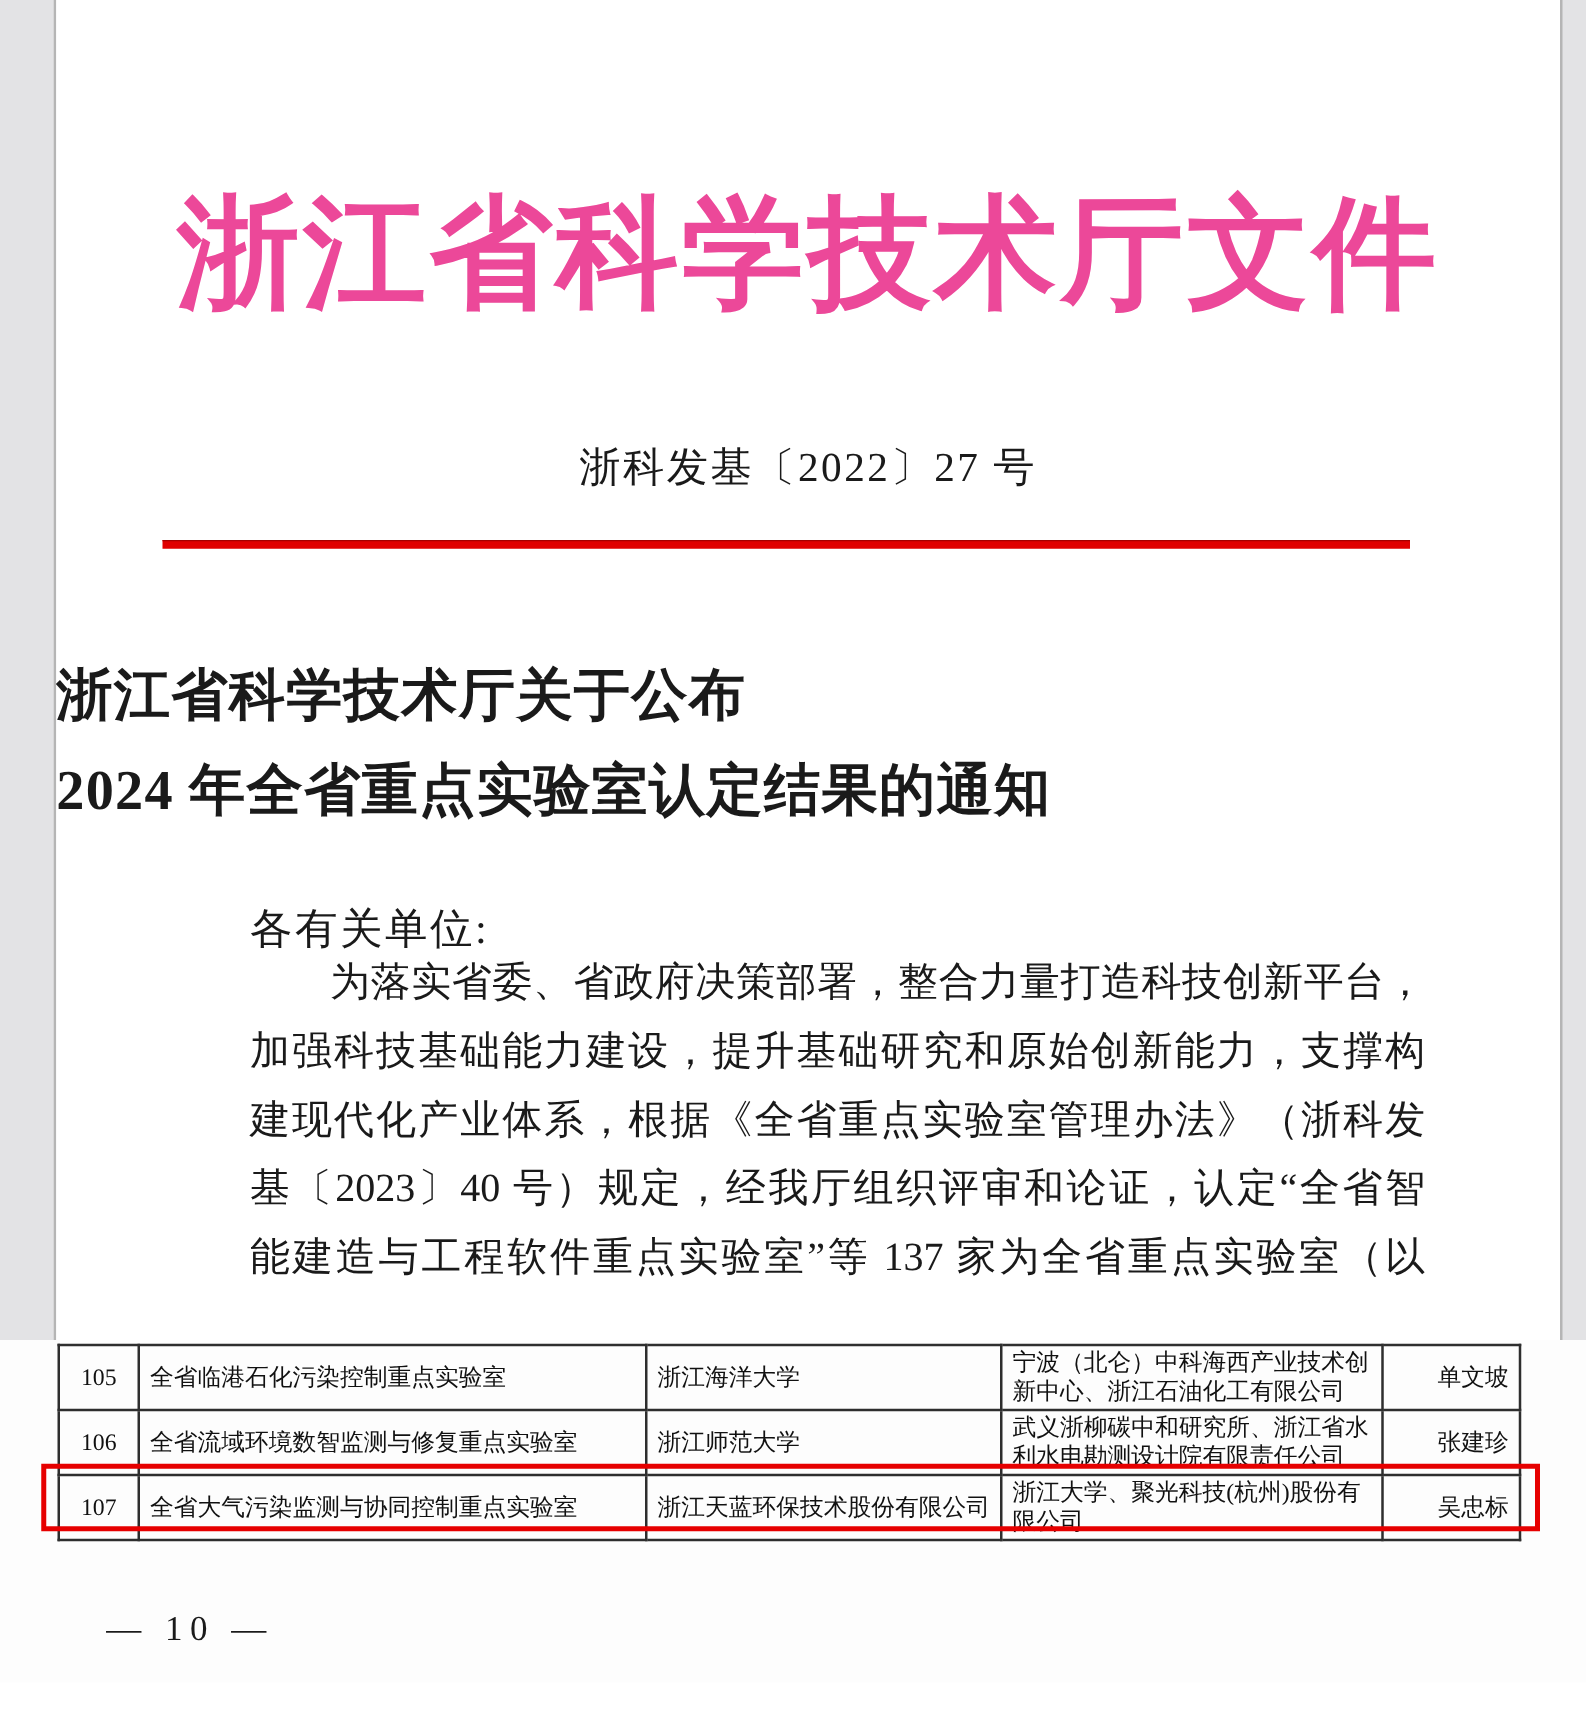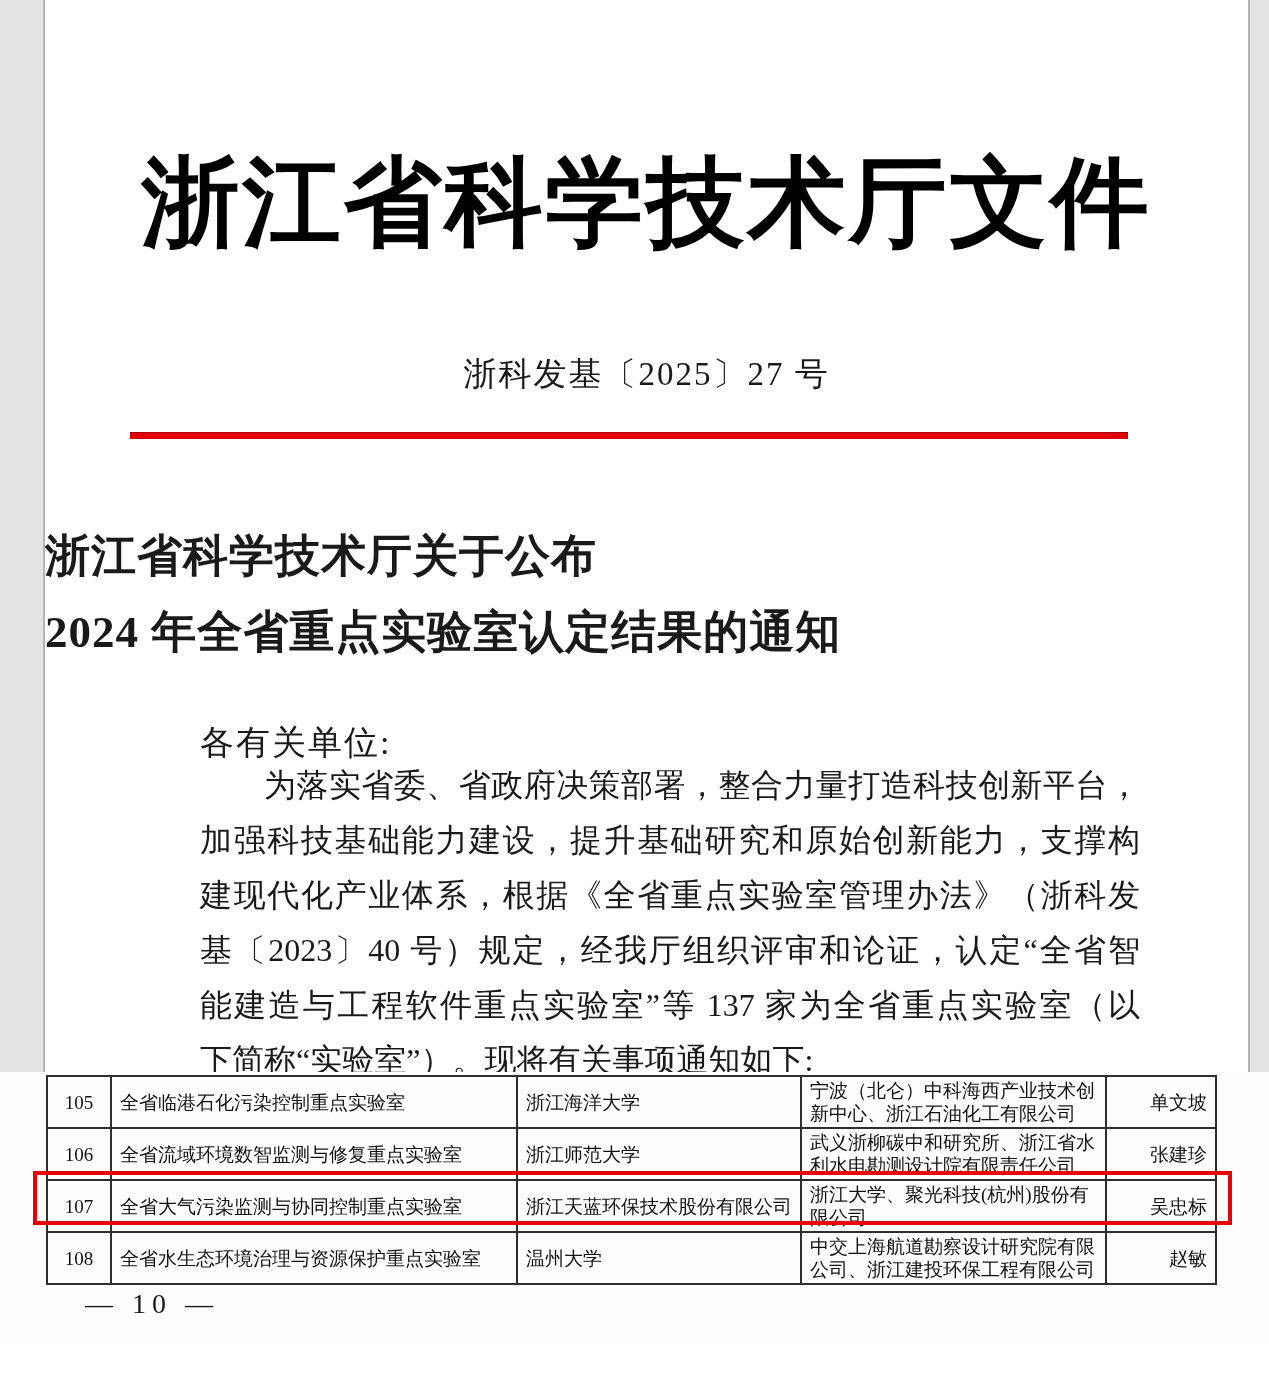--- a/index.html
+++ b/index.html
@@ -31,21 +31,21 @@
     background: #ffffff;
   }
   .header-title {
     position: absolute;
     left: 0; top: 138px;
     width: 100%;
     text-align: center;
     font-size: 98px;
     font-weight: bold;
     letter-spacing: 3px;
-    color: #000000;
+    color: #ec4899;
     white-space: nowrap;
   }
   .doc-number {
     position: absolute;
     left: 0; top: 352px;
     width: 100%;
     text-align: center;
     font-size: 33px;
     letter-spacing: 2px;
   }
@@ -141,38 +141,37 @@
 
 <div class="canvas">
 
   <div class="strip left"></div>
   <div class="strip right"></div>
 
   <div class="doc-page">
 
     <div class="header-title">浙江省科学技术厅文件</div>
 
-    <div class="doc-number">浙科发基〔2025〕27 号</div>
+    <div class="doc-number">浙科发基〔2022〕27 号</div>
 
     <div class="red-rule"></div>
 
     <div class="notice-title">
       <div>浙江省科学技术厅关于公布</div>
       <div>2024 年全省重点实验室认定结果的通知</div>
     </div>
 
     <div class="salutation">各有关单位:</div>
 
     <div class="body-text">
       <div class="body-line first">为落实省委、省政府决策部署，整合力量打造科技创新平台，</div>
       <div class="body-line">加强科技基础能力建设，提升基础研究和原始创新能力，支撑构</div>
       <div class="body-line">建现代化产业体系，根据《全省重点实验室管理办法》（浙科发</div>
       <div class="body-line">基〔2023〕40 号）规定，经我厅组织评审和论证，认定“全省智</div>
       <div class="body-line">能建造与工程软件重点实验室”等 137 家为全省重点实验室（以</div>
-      <div class="body-line last">下简称“实验室”）。现将有关事项通知如下:</div>
     </div>
 
   </div>
 
   <div class="table-section">
 
     <table class="labs">
       <colgroup>
         <col style="width:64px">
         <col style="width:406px">
@@ -195,27 +194,20 @@
           <td class="c-part">武义浙柳碳中和研究所、浙江省水利水电勘测设计院有限责任公司</td>
           <td class="c-dir">张建珍</td>
         </tr>
         <tr>
           <td class="c-no">107</td>
           <td class="c-lab">全省大气污染监测与协同控制重点实验室</td>
           <td class="c-inst">浙江天蓝环保技术股份有限公司</td>
           <td class="c-part">浙江大学、聚光科技(杭州)股份有限公司</td>
           <td class="c-dir">吴忠标</td>
         </tr>
-        <tr>
-          <td class="c-no">108</td>
-          <td class="c-lab">全省水生态环境治理与资源保护重点实验室</td>
-          <td class="c-inst">温州大学</td>
-          <td class="c-part">中交上海航道勘察设计研究院有限公司、浙江建投环保工程有限公司</td>
-          <td class="c-dir">赵敏</td>
-        </tr>
       </tbody>
     </table>
 
     <div class="highlight-box"></div>
 
     <div class="page-number">— 10 —</div>
 
   </div>
 
 </div>

